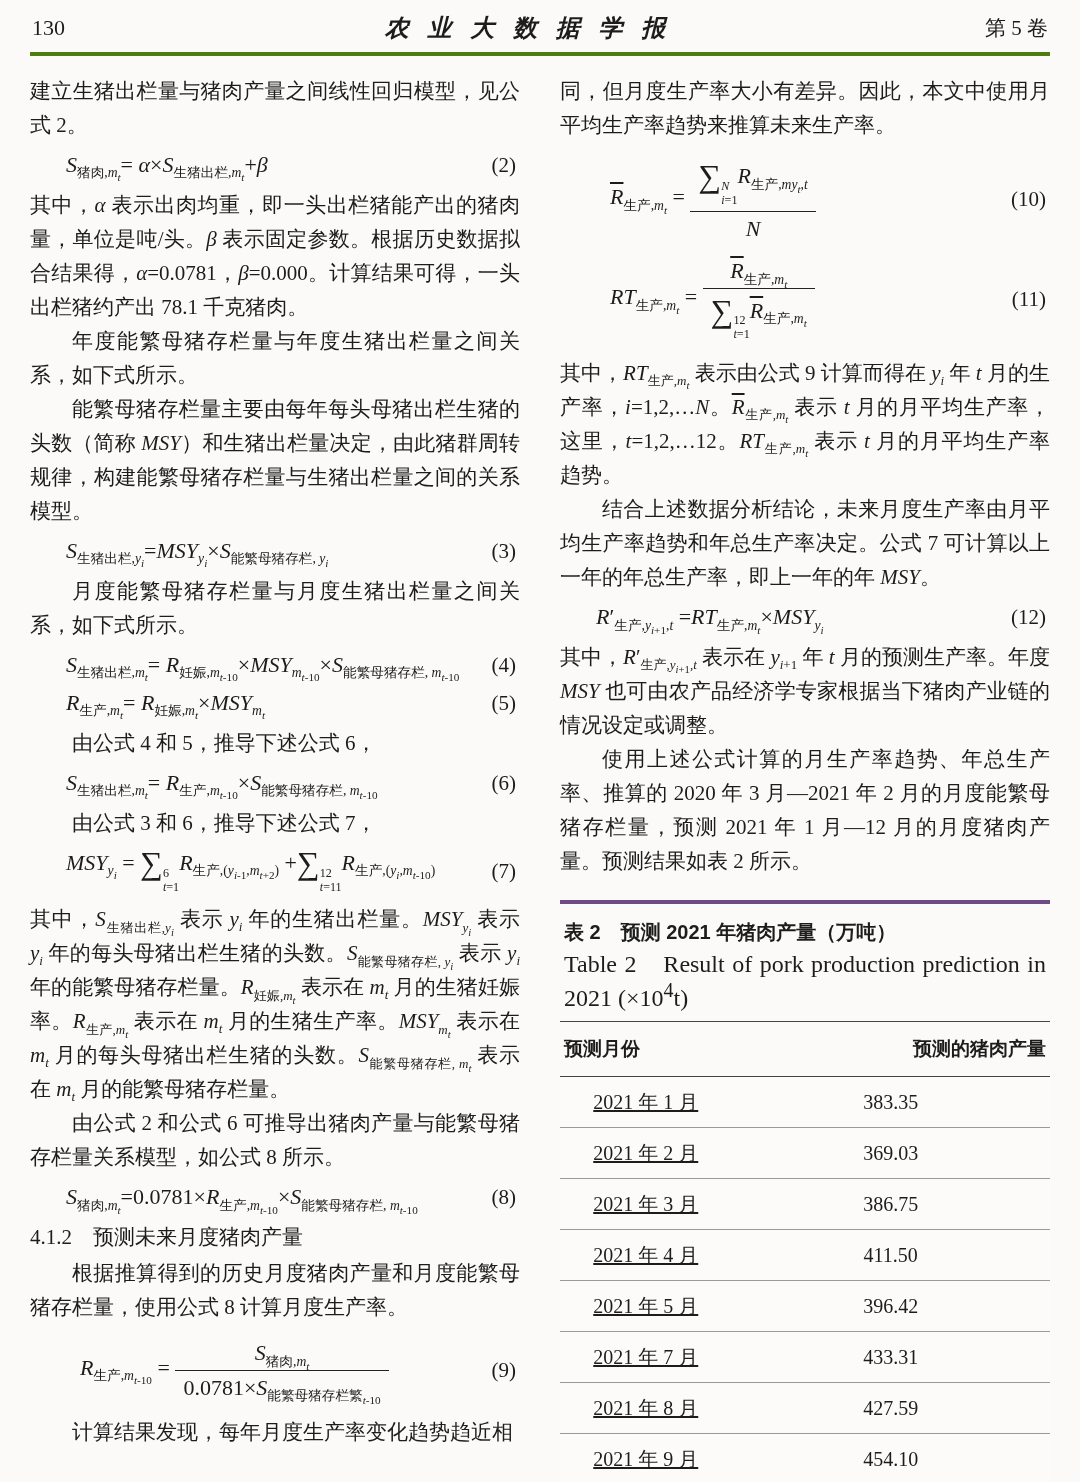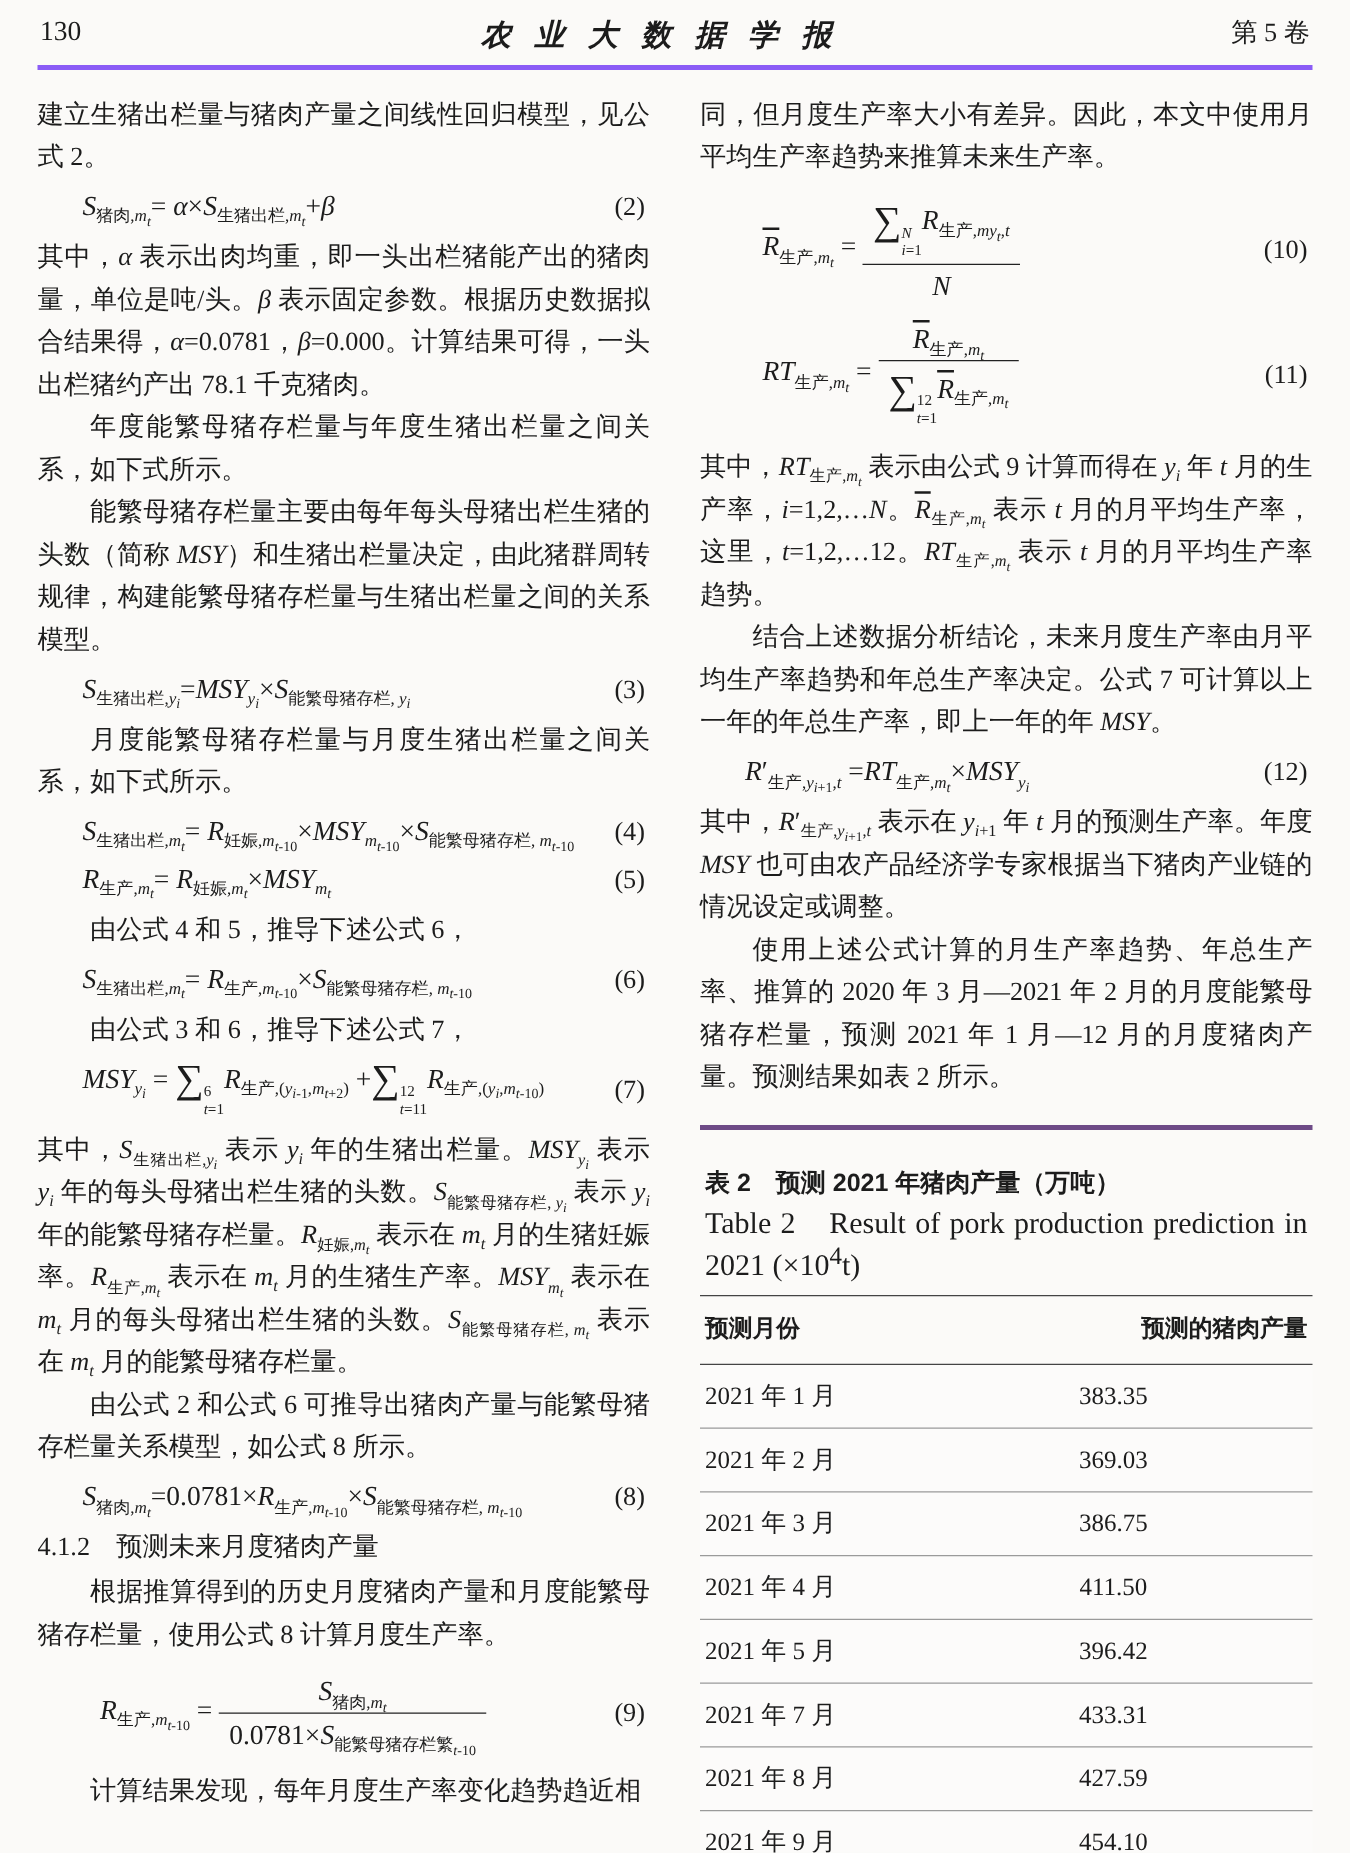--- a/index.html
+++ b/index.html
@@ -5,22 +5,22 @@
   html,body{margin:0;padding:0;}
   body{
     width:1080px;height:1482px;
     background:#fbfaf8;color:#1c1c1c;
     font-family:"Liberation Serif","DejaVu Serif",serif;
     position:relative;overflow:hidden;
   }
   .page{padding:8px 30px 0 30px;}
   
   .runhead{
-    display:flex;align-items:flex-start;justify-content:space-between;
-    border-bottom:4px solid #8b5cf6;padding:4px 2px 8px 2px;
+    display:flex;align-items:center;justify-content:space-between;
+    border-bottom:4px solid #4d7c0f;padding:4px 2px 8px 2px;
   }
   .runhead .pgno{font-size:22px;}
   .runhead .jtitle{
     font-family:"Liberation Sans","DejaVu Sans",sans-serif;
     font-size:24px;font-weight:600;letter-spacing:0.78em;text-indent:0.78em;font-style:italic;
   }
   .runhead .vol{font-size:21px;}
   
   .cols{display:flex;gap:40px;margin-top:18px;}
   .col{width:490px;font-size:21px;line-height:34px;text-align:justify;}
@@ -43,34 +43,34 @@
   .sum{font-size:1.45em;font-style:normal;vertical-align:-0.12em;}
   .lims{display:inline-flex;flex-direction:column;align-items:flex-start;
         font-size:0.55em;line-height:1.15;vertical-align:-0.55em;font-style:normal;}
   .bar{text-decoration:overline;}
   
   .tblwrap{margin-top:22px;}
   .tbl-topline{border-top:4px solid #6e4b87;}
   .tbl-botline{border-bottom:4px solid #6e4b87;}
   .tbl-title-cn{
     font-family:"Liberation Sans","DejaVu Sans",sans-serif;
-    font-weight:700;font-size:20px;padding:30px 4px 4px 4px;line-height:26px;
+    font-weight:700;font-size:20px;padding:15px 4px 4px 4px;line-height:26px;
   }
   .tbl-title-en{font-size:24px;padding:2px 4px 10px 4px;line-height:26px;}
   table{width:100%;border-collapse:collapse;font-size:20px;}
   thead th{
     border-top:1.5px solid #444;border-bottom:1.5px solid #444;
     font-family:Liberation Serif, serif;
     font-weight:700;font-size:19px;padding:10px 4px;
   }
   thead th.mcol{text-align:left;width:35%;}
   thead th.vcol{text-align:right;width:65%;}
   tbody td{border-bottom:1px solid #9a9a9a;padding:8px 4px;background:#fcfbfa;}
   tbody tr:last-child td{border-bottom:none;}
-  td.mcell{text-align:left;}
+  td.mcell{text-align:center;text-decoration:underline;}
   td.vcell{text-align:center;}
 </style>
 </head>
 <body>
 
 <div class="page">
 
   <div class="runhead">
     <span class="pgno">130</span>
     <span class="jtitle">农业大数据学报</span>

